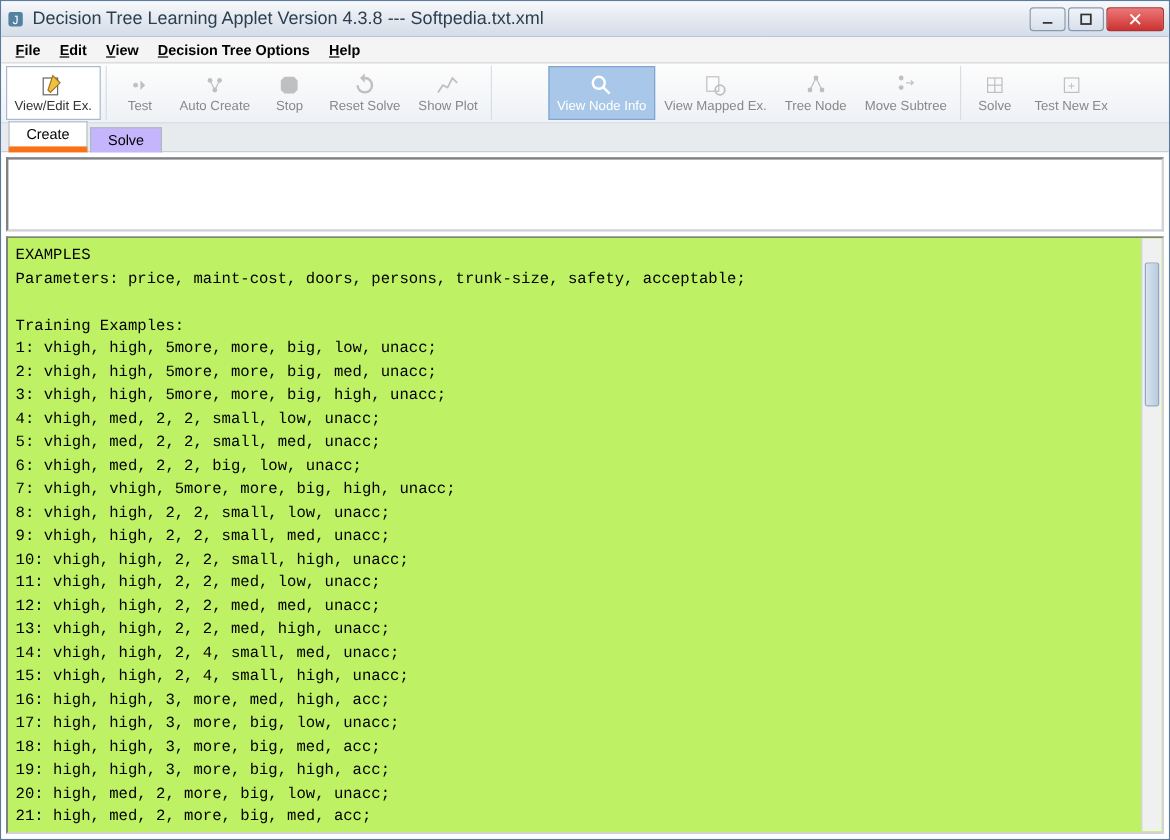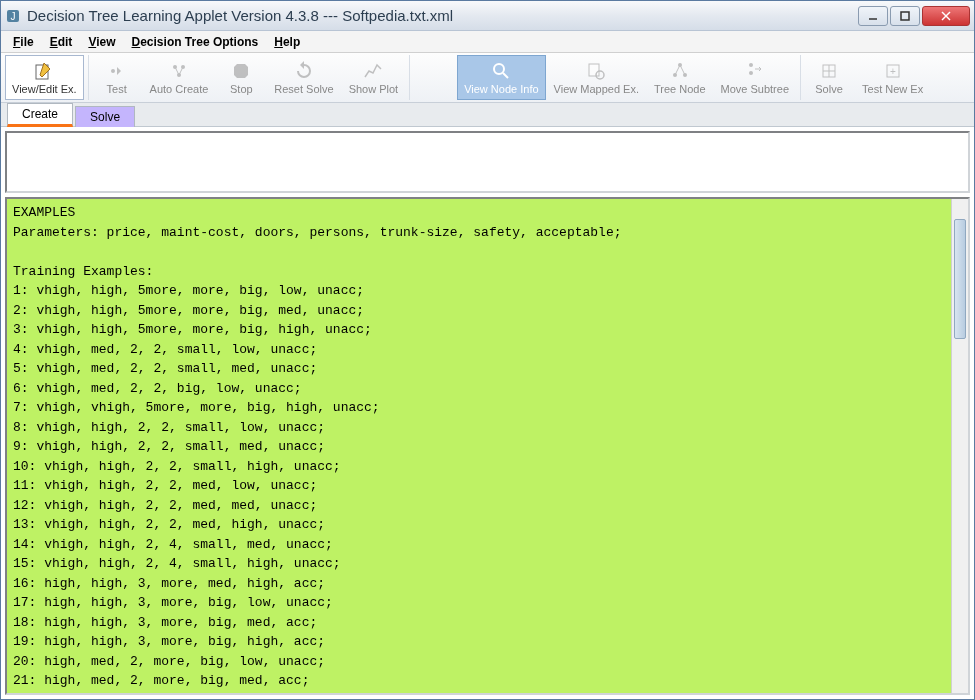--- a/index.html
+++ b/index.html
@@ -119,21 +119,21 @@
   border: 1px solid #b0b8c0;
   border-bottom: none;
   margin-right: 2px;
   cursor: pointer;
   font-size: 12px;
   position: relative;
   top: 1px;
 }
 .tab.active {
   background: #fff;
-  border-bottom: 3px solid #f97316;
+  border-bottom: 5px solid #f97316;
 }
 .content {
   flex: 1;
   display: flex;
   flex-direction: column;
   background: #fff;
   padding: 4px;
   overflow: hidden;
 }
 .upper-pane {

